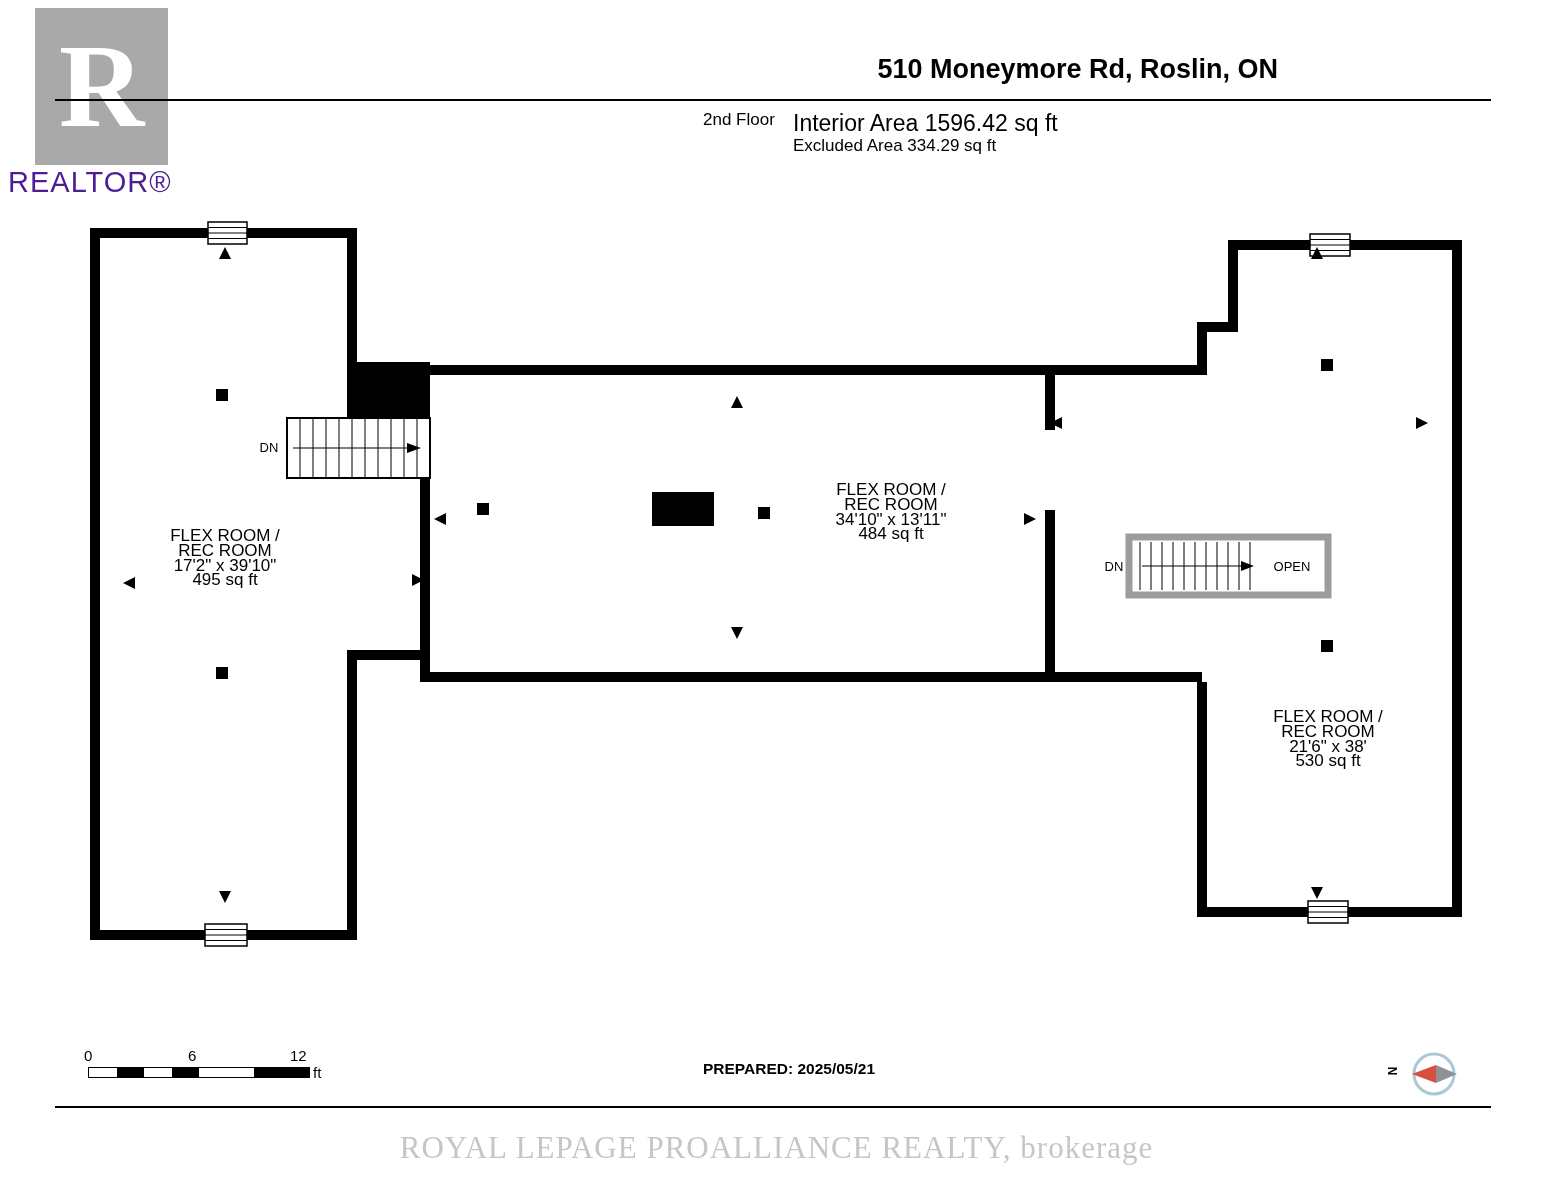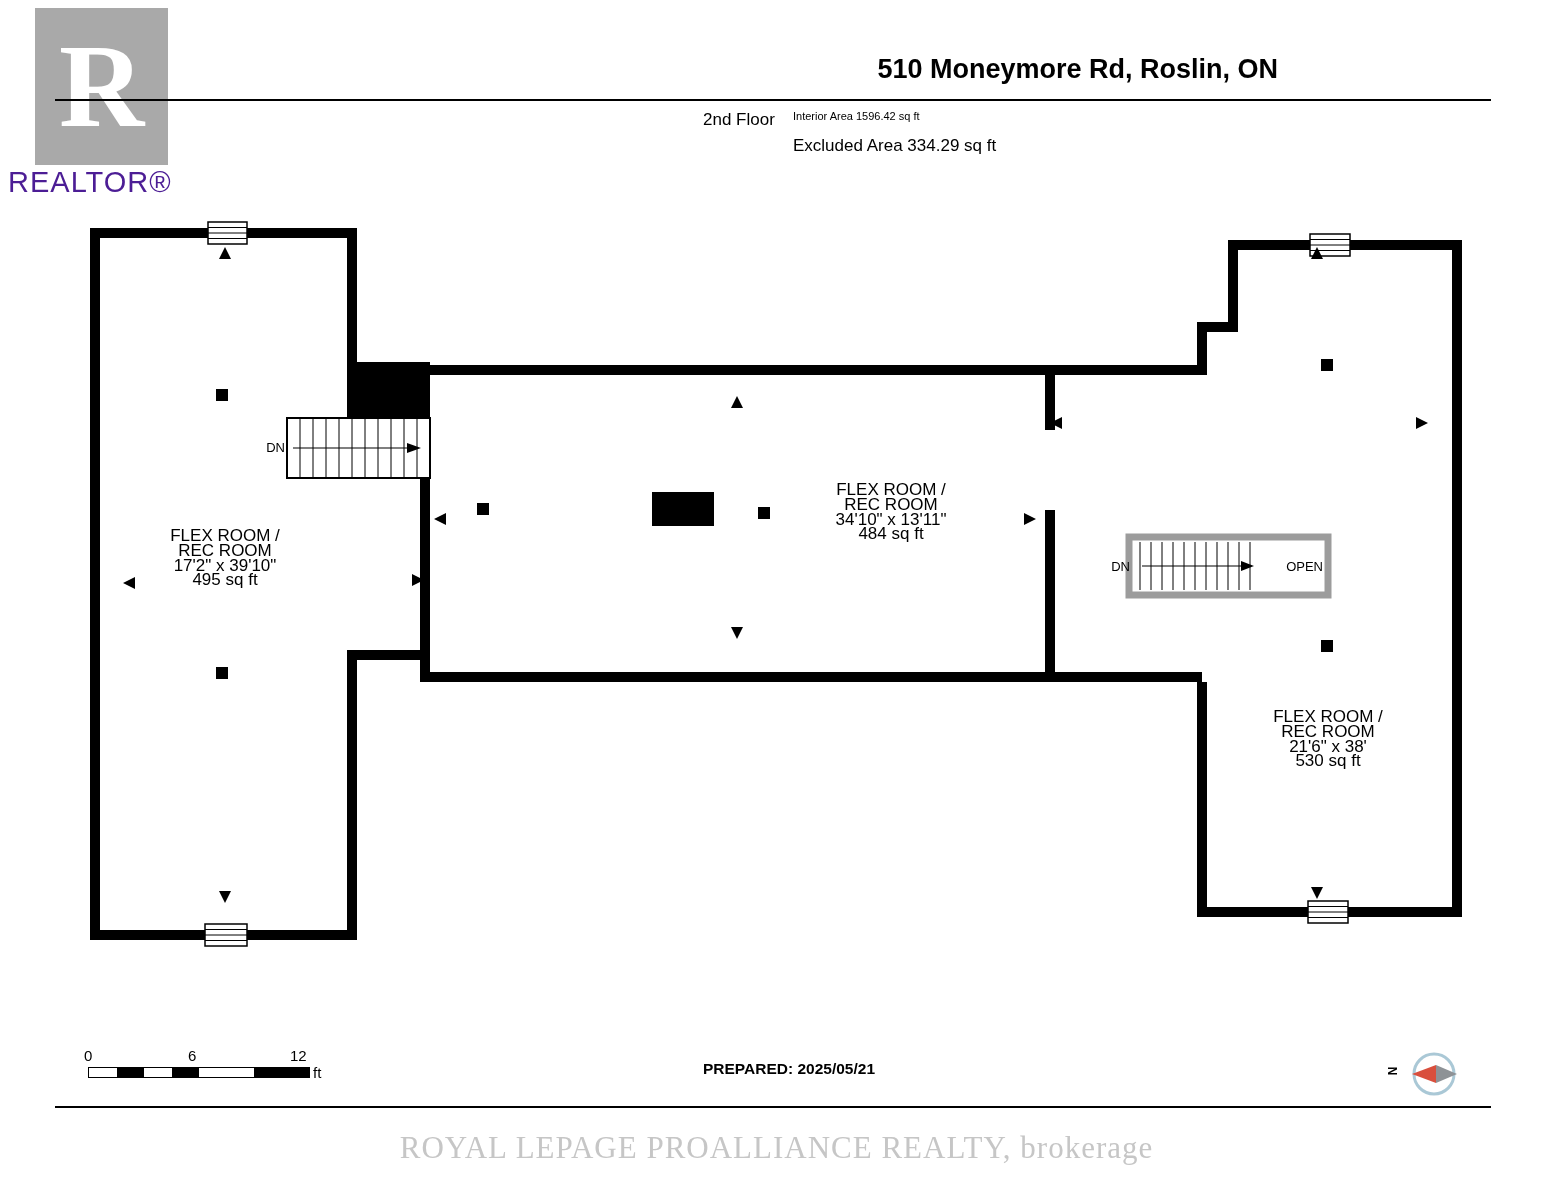--- a/index.html
+++ b/index.html
@@ -13,26 +13,26 @@
   .logo-box { left:35px; top:8px; width:133px; height:157px; background:#a9a9a9;
               display:flex; align-items:center; justify-content:center; }
   .logo-r { color:#fff; font-family:"Liberation Serif", serif; font-weight:bold;
             font-size:118px; line-height:1; }
   .logo-text { left:8px; top:166px; width:200px; color:#4c1d95; font-size:29px;
                letter-spacing:1px; }
   .page-title { left:0; top:54px; width:1278px; text-align:right;
                 font-size:27px; font-weight:bold; }
   .rule { background:#000; height:2px; }
   .floor-label { left:703px; top:110px; font-size:17px; font-weight:normal; }
-  .area-line1 { left:793px; top:110px; font-size:11px; }
+  .area-line1 { left:793px; top:110px; font-size:23px; }
   .area-line2 { left:793px; top:136px; font-size:17px; }
 
   
   .room-label { text-align:center; font-size:17px; line-height:14.8px; }
-  .stair-label { font-size:13px; text-align:right; }
+  .stair-label { font-size:13px; text-align:center; }
 
   
   .scale-num { font-size:15px; }
   .scale-bar { left:88px; top:1067px; width:220px; height:9px;
                border:1px solid #000; display:flex; box-sizing:content-box; }
   .seg { height:100%; }
   .seg-b { background:#000; } .seg-w { background:#fff; }
 
   
   .prepared { left:703px; top:1060px; font-size:15.5px; font-weight:bold; }

